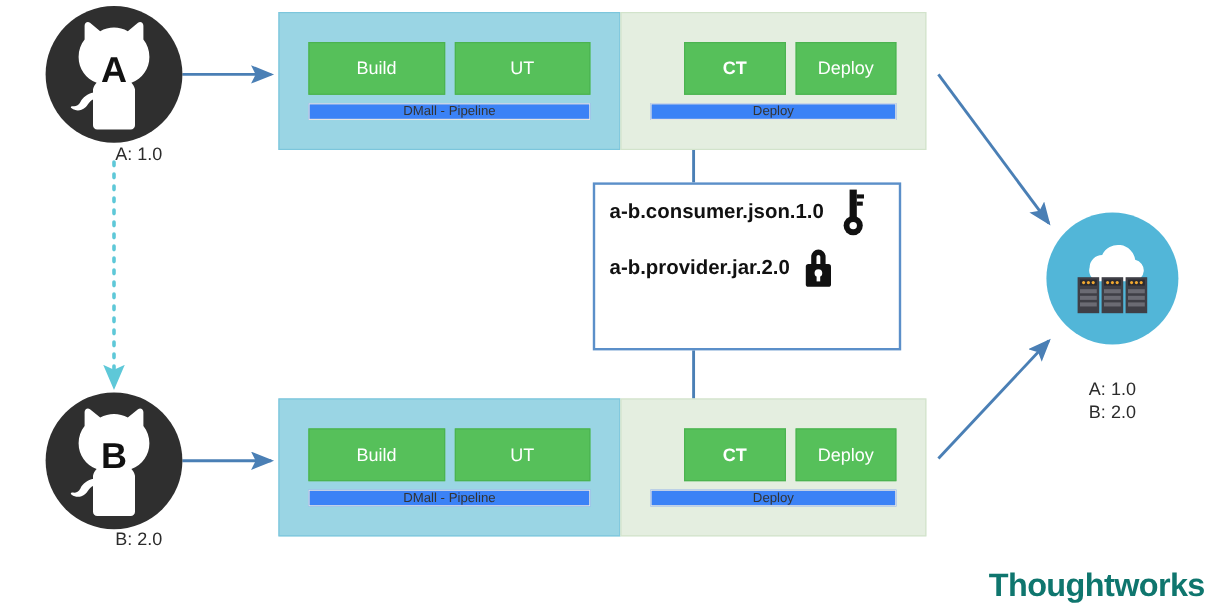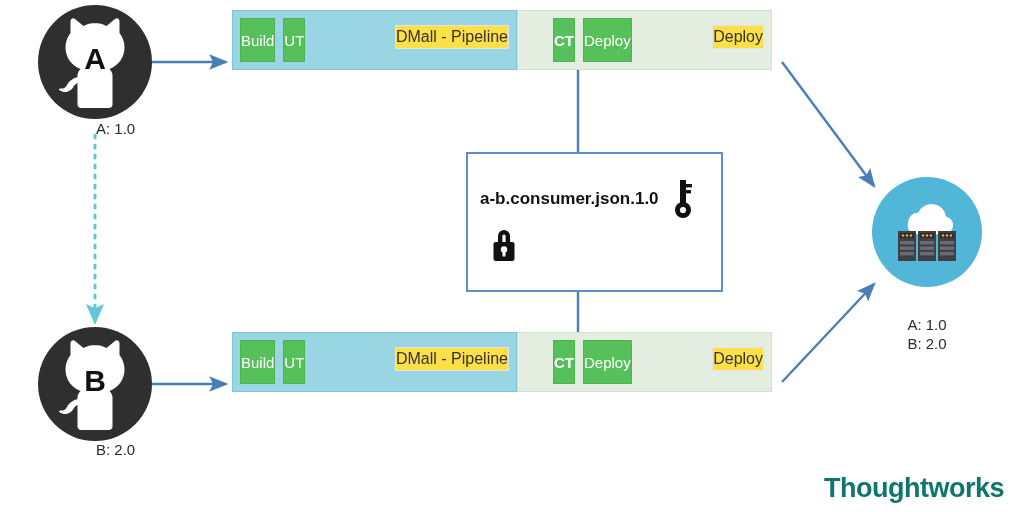--- a/index.html
+++ b/index.html
@@ -62,23 +62,24 @@
   }
 
   
   .pipeline-row {
     position: absolute;
     display: flex;
     align-items: stretch;
   }
   .pipe-group {
     box-sizing: border-box;
-    padding: 7px;
-    display: flex;
-    justify-content: space-between;
+    padding: 24px;
+    display: flex;
+    flex-direction: column;
+    justify-content: center;
   }
   .pipe-group.build {
     background: #9ad5e4;
     border: 1px solid #7cc6dc;
     width: 285px;
   }
   .pipe-group.deploy {
     background: #e4eee0;
     border: 1px solid #d2e3cb;
     width: 255px;
@@ -98,41 +99,41 @@
     color: #ffffff;
     font-size: 15px;
     box-sizing: border-box;
   }
   .stage.bold {
     font-weight: bold;
     margin-left: 28px;
   }
   .group-label {
     margin-top: 7px;
-    height: 24px;
-    background: #fde047;
+    height: 14px;
+    background: #3b82f6;
     border: 1px solid #e4e4e4;
     display: flex;
     align-items: center;
     justify-content: center;
-    font-size: 16px;
+    font-size: 11px;
     color: #333333;
     box-sizing: border-box;
   }
 
   
   .contract-box {
     position: absolute;
     box-sizing: border-box;
     background: #ffffff;
     border: 2px solid #5b8fc9;
     display: flex;
     flex-direction: column;
-    justify-content: center;
     padding: 0 0 0 12px;
+    margin-left: 28px;
   }
   .contract-line {
     display: flex;
     align-items: center;
     height: 46px;
   }
   .contract-text {
     font-size: 17px;
     font-weight: bold;
     color: #111111;
@@ -328,20 +329,21 @@
           <rect x="10" y="2" width="6" height="25" fill="#111111"></rect>
           <rect x="16" y="6" width="6" height="3.4" fill="#111111"></rect>
           <rect x="16" y="12" width="5" height="3.4" fill="#111111"></rect>
           <circle cx="13" cy="32" r="8" fill="#111111"></circle>
           <circle cx="13" cy="32" r="3.1" fill="#ffffff"></circle>
         </svg>
       </span>
     </div>
 
     <div class="contract-line">
+      <span class="contract-text">a-b.provider.jar.2.0</span>
       <span class="contract-icon">
         <svg width="28" height="40" viewBox="0 0 28 40">
           <path d="M8 18 L8 11 a6 6 0 0 1 12 0 L20 18 L15.6 18 L15.6 11
                    a1.6 1.6 0 0 0 -3.2 0 L12.4 18 Z" fill="#111111"></path>
           <rect x="3.5" y="17" width="21" height="19" rx="2.2" fill="#111111"></rect>
           <circle cx="14" cy="24.5" r="3.2" fill="#ffffff"></circle>
           <rect x="12.5" y="24.5" width="3" height="7" fill="#ffffff"></rect>
         </svg>
       </span>
     </div>

